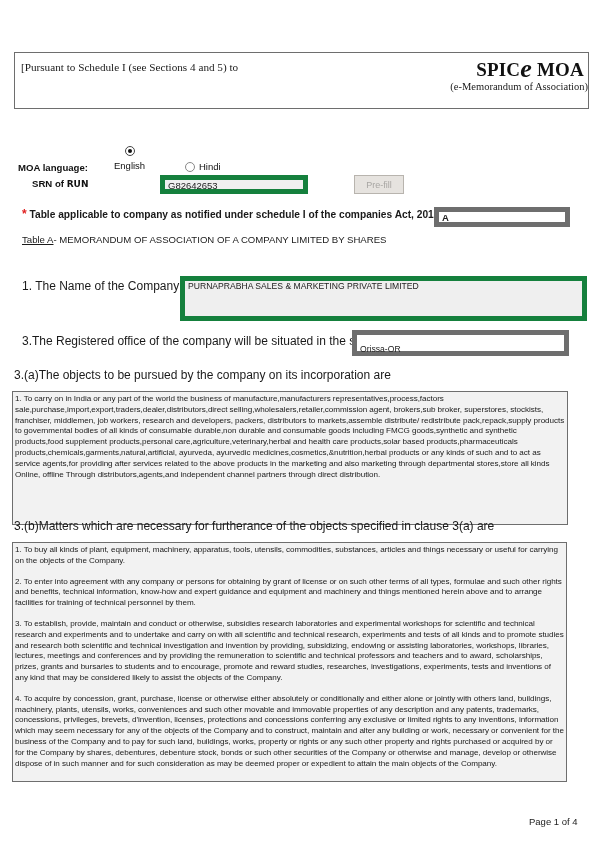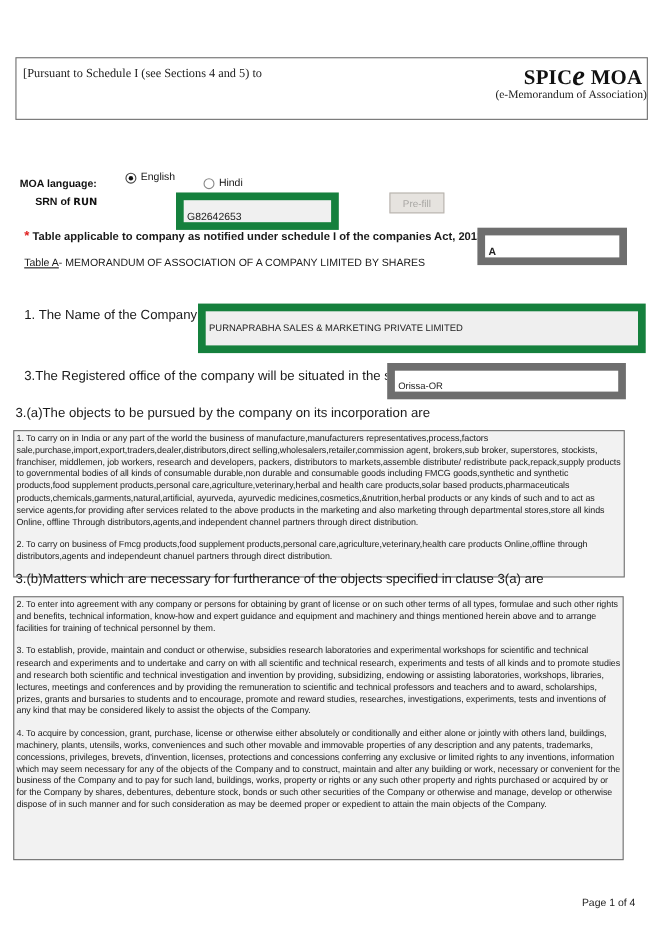--- a/index.html
+++ b/index.html
@@ -34,22 +34,22 @@
   .lbl-bold { font-size: 9.6px; font-weight: bold; }
   .radio-wrap { display: flex; align-items: center; gap: 4px; font-size: 9.5px; }
   .radio {
     width: 10px; height: 10px; border-radius: 50%; border: 1px solid #444;
     display: inline-flex; align-items: center; justify-content: center; background: #fff;
   }
   .radio .dot { width: 4px; height: 4px; border-radius: 50%; background: #111; }
   .radio.off { border-color: #888; }
 
   .field {
-    border: 7px solid #15803d; background: #f0f0f0; font-size: 9.5px;
-    padding: 10px 3px; color: #222;
+    border: 5px solid #15803d; background: #f0f0f0; font-size: 9.5px;
+    padding: 0 3px; color: #222;
   }
   .field.white { background: #ffffff; border-color: #6e6e6e; }
   .btn-prefill {
     left: 354px; top: 175px; width: 50px; height: 19px;
     background: #e6e3df; border: 1px solid #b8b4ae; color: #a8a6a3;
     font-size: 9px; display: flex; align-items: center; justify-content: center;
   }
   .q-label { font-size: 12px; color: #1a1a1a; }
   .req-star { color: #e02020; font-weight: bold; font-size: 12px; }
 
@@ -70,21 +70,21 @@
   <div class="abs header-left">
     <div>[Pursuant to Schedule I (see Sections 4 and 5) to</div>
   </div>
   <div class="abs header-brand">
     <span>SPIC</span><span class="e-glyph">e</span><span> MOA</span>
   </div>
   <div class="abs header-sub">(e-Memorandum of Association)</div>
 </div>
 
 <div class="abs lbl-bold" style="left:18px; top:147px;margin-top:15px;">MOA language:</div>
-<div class="abs radio-wrap" style="left:114px; top:156px;">
+<div class="abs radio-wrap" style="left:114px; top:146px;flex-direction:column;">
   <span class="radio">
       <span class="dot"></span>
     </span>
   <span>English</span>
 </div>
 <div class="abs radio-wrap" style="left:185px; top:161px;">
   <span class="radio off"></span>
   <span>Hindi</span>
 </div>
 
@@ -106,23 +106,23 @@
 
 <div class="abs q-label" style="left:22px; top:279px;">1. The Name of the Company is</div>
 <div class="abs field" style="left:180px; top:276px; width:407px; height:45px; font-size:8.6px; background:#efefef;">PURNAPRABHA SALES &amp; MARKETING PRIVATE LIMITED</div>
 
 <div class="abs q-label" style="left:22px; top:334px;">3.The Registered office of the company will be situated in the state of</div>
 <div class="abs field white" style="left:352px; top:330px; width:217px; height:26px; padding-top:9px; font-size:8.6px;">Orissa-OR</div>
 
 <div class="abs q-label" style="left:14px; top:368px;">3.(a)The objects to be pursued by the company on its incorporation are</div>
 <div class="abs obj-box" style="left:12px; top:391px; width:556px; height:134px;">
   <p>1. To carry on in India or any part of the world the business of manufacture,manufacturers representatives,process,factors sale,purchase,import,export,traders,dealer,distributors,direct selling,wholesalers,retailer,commission agent, brokers,sub broker, superstores, stockists, franchiser, middlemen, job workers, research and developers, packers, distributors to markets,assemble distribute/ redistribute pack,repack,supply products to governmental bodies of all kinds of consumable durable,non durable and consumable goods including FMCG goods,synthetic and synthetic products,food supplement products,personal care,agriculture,veterinary,herbal and health care products,solar based products,pharmaceuticals products,chemicals,garments,natural,artificial, ayurveda, ayurvedic medicines,cosmetics,&amp;nutrition,herbal products or any kinds of such and to act as service agents,for providing after services related to the above products in the marketing and also marketing through departmental stores,store all kinds  Online, offline Through distributors,agents,and independent channel partners through direct distribution.</p>
-  <p>2. To carry on business of Fmcg products,food supplement products,personal care,agriculture,veterinary,health care products Online,offline through distributors,agents and independeunt chanuel partners through direct distribution.</p>
 </div>
 
 <div class="abs q-label" style="left:14px; top:519px;">3.(b)Matters which are necessary for furtherance of the objects specified in clause 3(a) are</div>
 <div class="abs obj-box" style="left:12px; top:542px; width:555px; height:240px;">
+  <p>1. To buy all kinds of plant, equipment, machinery, apparatus, tools, utensils, commodities, substances, articles and things necessary or useful for carrying on the objects of the Company.</p>
   <p>2. To enter into agreement with any company or persons for obtaining by grant of license or on such other terms of all types, formulae and such other rights and benefits, technical information, know-how and expert guidance and equipment and machinery and things mentioned herein above and to arrange facilities for training of technical personnel by them.</p>
   <p>3. To establish, provide, maintain and conduct or otherwise, subsidies research laboratories and experimental workshops for scientific and technical research and experiments and to undertake and carry on with all scientific and technical research, experiments and tests of all kinds and to promote studies and research both scientific and technical investigation and invention by providing, subsidizing, endowing or assisting laboratories, workshops, libraries, lectures, meetings and conferences and by providing the remuneration to scientific and technical professors and teachers and to award, scholarships, prizes, grants and bursaries to students and to encourage, promote and reward studies, researches, investigations, experiments, tests and inventions of any kind that may be considered likely to assist the objects of the Company.</p>
   <p>4. To acquire by concession, grant, purchase, license or otherwise either absolutely or conditionally and either alone or jointly with others land, buildings, machinery, plants, utensils, works, conveniences and such other movable and immovable properties of any description and any patents, trademarks, concessions, privileges, brevets, d'invention, licenses, protections and concessions conferring any exclusive or limited rights to any inventions, information which may seem necessary for any of the objects of the Company and to construct, maintain and alter any building or work, necessary or convenient for the business of the Company and to pay for such land, buildings, works, property or rights or any such other property and rights purchased or acquired by or for the Company by shares, debentures, debenture stock, bonds or such other securities of the Company or otherwise and manage, develop or otherwise dispose of in such manner and for such consideration as may be deemed proper or expedient to attain the main objects of the Company.</p>
 </div>
 
 <div class="abs page-no">Page 1 of 4</div>
 
 </body></html>

